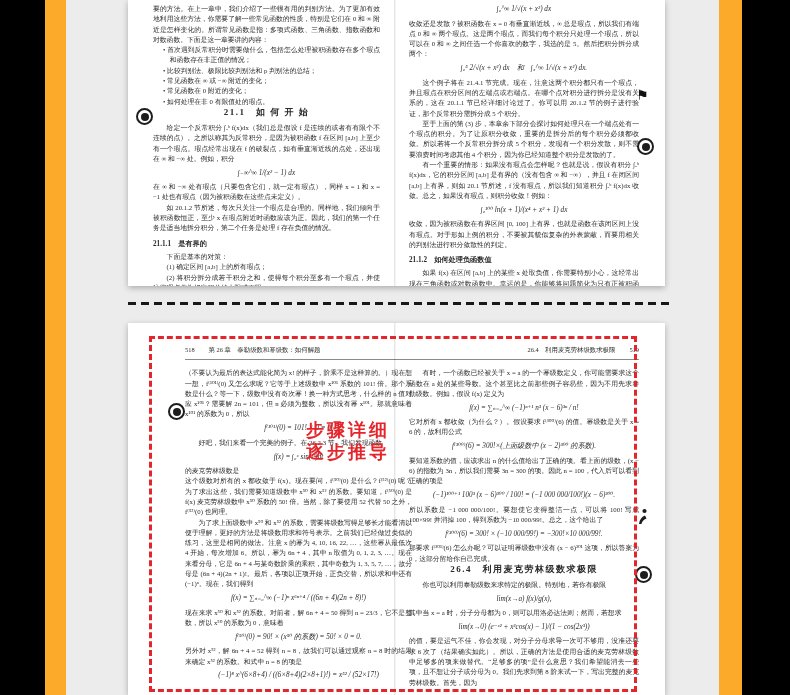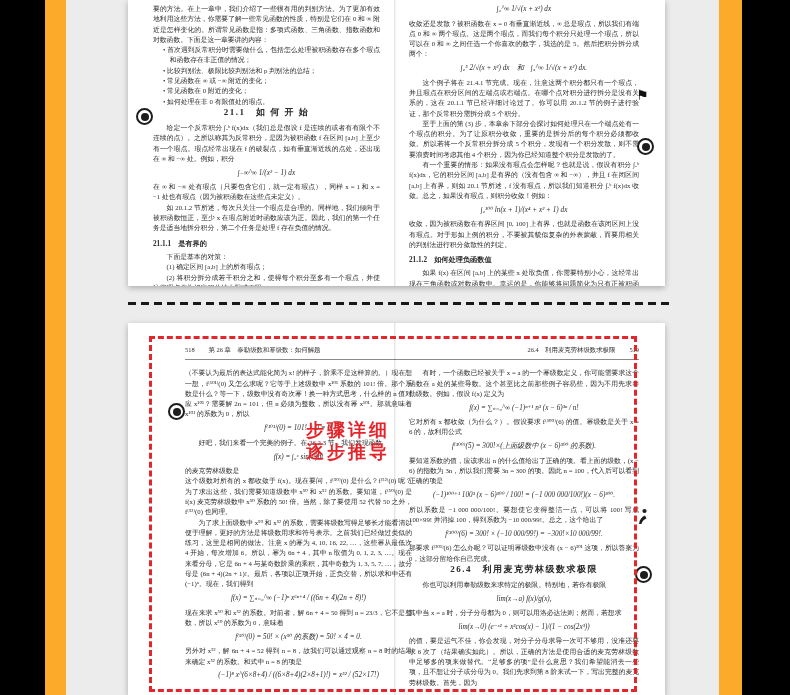--- a/index.html
+++ b/index.html
@@ -116,42 +116,42 @@
     </div>
     <p class="p0">（不要认为最后的表达式能化简为 x! 的样子，阶乘不是这样算的。）现在想一想，f⁽¹⁰¹⁾(0) 又怎么求呢？它等于上述级数中 x¹⁰¹ 系数的 101! 倍。那个系数是什么？等一下，级数中没有奇次幂！换一种方式思考，什么样的 n 值对应 x¹⁰¹？需要解 2n = 101，但 n 必须为整数，所以没有幂 x¹⁰¹。那就意味着 x¹⁰¹ 的系数为 0，所以</p>
     <p class="formula">f⁽¹⁰¹⁾(0) = 101! × 0 = 0.</p>
     <p class="p">好吧，我们来看一个完美的例子。在 26.2.3 节，我们发现函数</p>
     <p class="formula">f(x) = ∫₀ˣ sin(t³)dt</p>
     <p class="p0">的麦克劳林级数是</p>
     <p class="p0">这个级数对所有的 x 都收敛于 f(x)。现在要问，f⁽⁵⁰⁾(0) 是什么？f⁽⁵²⁾(0) 呢？为了求出这些，我们需要知道级数中 x⁵⁰ 和 x⁵² 的系数。要知道，f⁽⁵⁰⁾(0) 是 f(x) 麦克劳林级数中 x⁵⁰ 系数的 50! 倍。当然，除了要使用 52 代替 50 之外，f⁽⁵²⁾(0) 也同理。</p>
     <p class="p">为了求上面级数中 x⁵⁰ 和 x⁵² 的系数，需要将级数写得足够长才能看清以便于理解，更好的方法是将级数用求和符号表示。之前我们已经做过类似的练习，这里是相同的做法。注意 x 的幂为 4, 10, 16, 22, …，这些幂从最低次 4 开始，每次增加 6。所以，幂为 6n + 4，其中 n 取值为 0, 1, 2, 3, …。现在来看分母，它是 6n + 4 与某奇数阶乘的乘积，其中奇数为 1, 3, 5, 7, …，故分母是 (6n + 4)(2n + 1)!。最后，各项以正项开始，正负交替，所以求和中还有 (−1)ⁿ。现在，我们得到</p>
     <p class="formula">f(x) = ∑ₙ₌₀^∞ (−1)ⁿ x⁶ⁿ⁺⁴ / ((6n + 4)(2n + 8)!)</p>
     <p class="p0">现在来求 x⁵⁰ 和 x⁵² 的系数。对前者，解 6n + 4 = 50 得到 n = 23/3，它不是整数，所以 x⁵⁰ 的系数为 0，意味着</p>
-    <p class="formula">f⁽⁵⁰⁾(0) = 50! × (x⁵⁰ 的系数) = 50! × 4 = 0.</p>
+    <p class="formula">f⁽⁵⁰⁾(0) = 90! × (x⁵⁰ 的系数) = 50! × 0 = 0.</p>
     <p class="p0">另外对 x⁵²，解 6n + 4 = 52 得到 n = 8，故我们可以通过观察 n = 8 时的结果来确定 x⁵² 的系数。和式中 n = 8 的项是</p>
     <p class="formula">(−1)⁸ x^(6×8+4) / ((6×8+4)(2×8+1)!) = x⁵² / (52×17!)</p>
 
   </div>
   <div class="spine"></div>
   <div class="page page-right" style="position:absolute;">
     <span class="icon-person" style="left:240px;top:185px;">
       <svg width="13" height="18" viewBox="0 0 13 18">
           <circle cx="8.5" cy="3" r="2.1" fill="#1d1d1d"></circle>
           <path d="M3 16 C3.5 11.5 5.5 9 9 7.5 L10.5 10.5 C7.5 11.5 6 13.5 5.5 16 Z" fill="#1d1d1d"></path>
         </svg>
     </span>
     <span class="icon-target" style="left:239px;top:243px;"></span>
     <div class="running-head right">
       <span>26.4　利用麦克劳林级数求极限</span>
       <span class="rh-num">519</span>
     </div>
     <p class="p">有时，一个函数已经被关于 x = a 的一个幂级数定义，你可能需要求这个函数在 a 处的某些导数。这个甚至比之前那些例子容易些，因为不用先求泰勒级数。例如，假设 f(x) 定义为</p>
     <p class="formula">f(x) = ∑ₙ₌₀^∞ (−1)ⁿ⁺¹ n³ (x − 6)³ⁿ / n!</p>
     <p class="p0">它对所有 x 都收敛（为什么？）。假设要求 f⁽³⁰⁰⁾(6) 的值。幂级数是关于 x = 6 的，故利用公式</p>
-    <p class="formula">f⁽³⁰⁰⁾(5) = 300!×(上面级数中 (x − 6)³⁰⁰ 的系数).</p>
+    <p class="formula">f⁽³⁰⁰⁾(6) = 300!×(上面级数中 (x − 2)³⁰⁰ 的系数).</p>
     <p class="p0">要知道系数的值，应该求出 n 的什么值给出了正确的项。看上面的级数，(x − 6) 的指数为 3n，所以我们需要 3n = 300 的项。因此 n = 100，代入后可以看到正确的项是</p>
     <p class="formula">(−1)¹⁰⁰⁺¹ 100³ (x − 6)³⁰⁰ / 100! = (−1 000 000/100!)(x − 6)³⁰⁰.</p>
     <p class="p0">所以系数是 −1 000 000/100!。要想使它变得整洁一点，可以将 100! 写成 100×99! 并消掉 100，得到系数为 −10 000/99!。总之，这个给出了</p>
     <p class="formula">f⁽³⁰⁰⁾(6) = 300! × (−10 000/99!) = −300!×10 000/99!.</p>
     <p class="p0">那要求 f⁽³⁰¹⁾(6) 怎么办呢？可以证明幂级数中没有 (x − 6)³⁰¹ 这项，所以答案为 0，这部分留给你自己完成。</p>
     <p class="h-section">26.4　利用麦克劳林级数求极限</p>
     <p class="p">你也可以利用泰勒级数来求特定的极限。特别地，若你有极限</p>
     <p class="formula">lim(x→a) f(x)/g(x),</p>
     <p class="p0">其中当 x = a 时，分子分母都为 0，则可以用洛必达法则；然而，若想求</p>
     <p class="formula">lim(x→0) (e⁻ˣ² + x²cos(x) − 1)/(1 − cos(2x³))</p>

